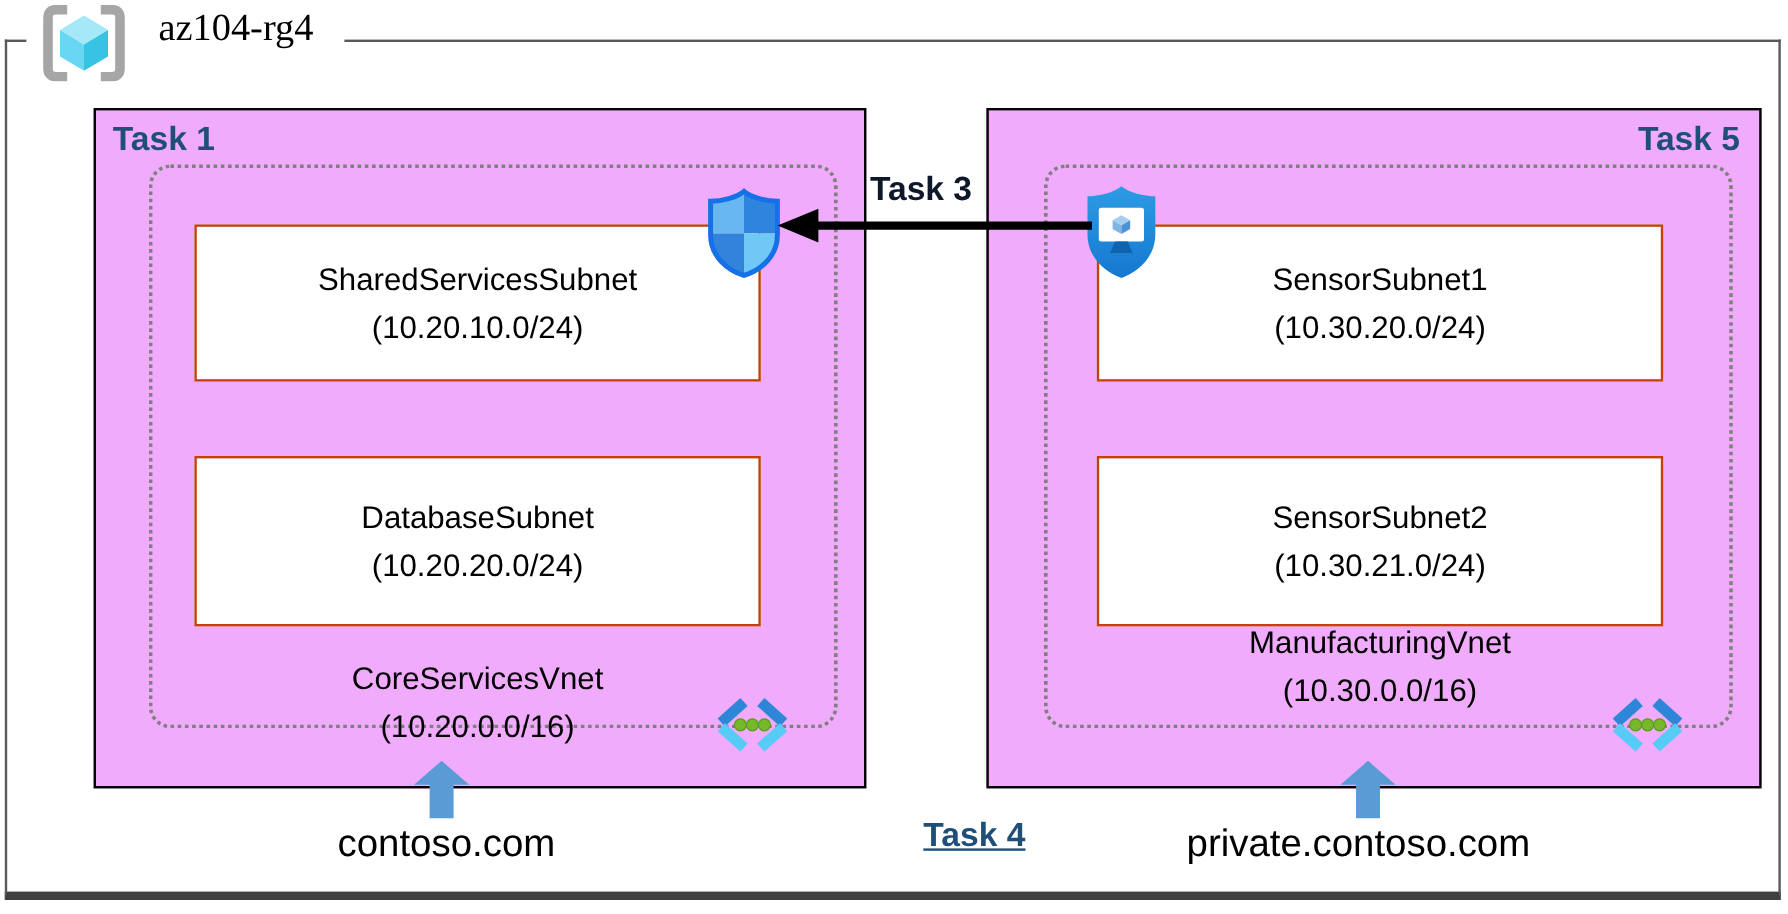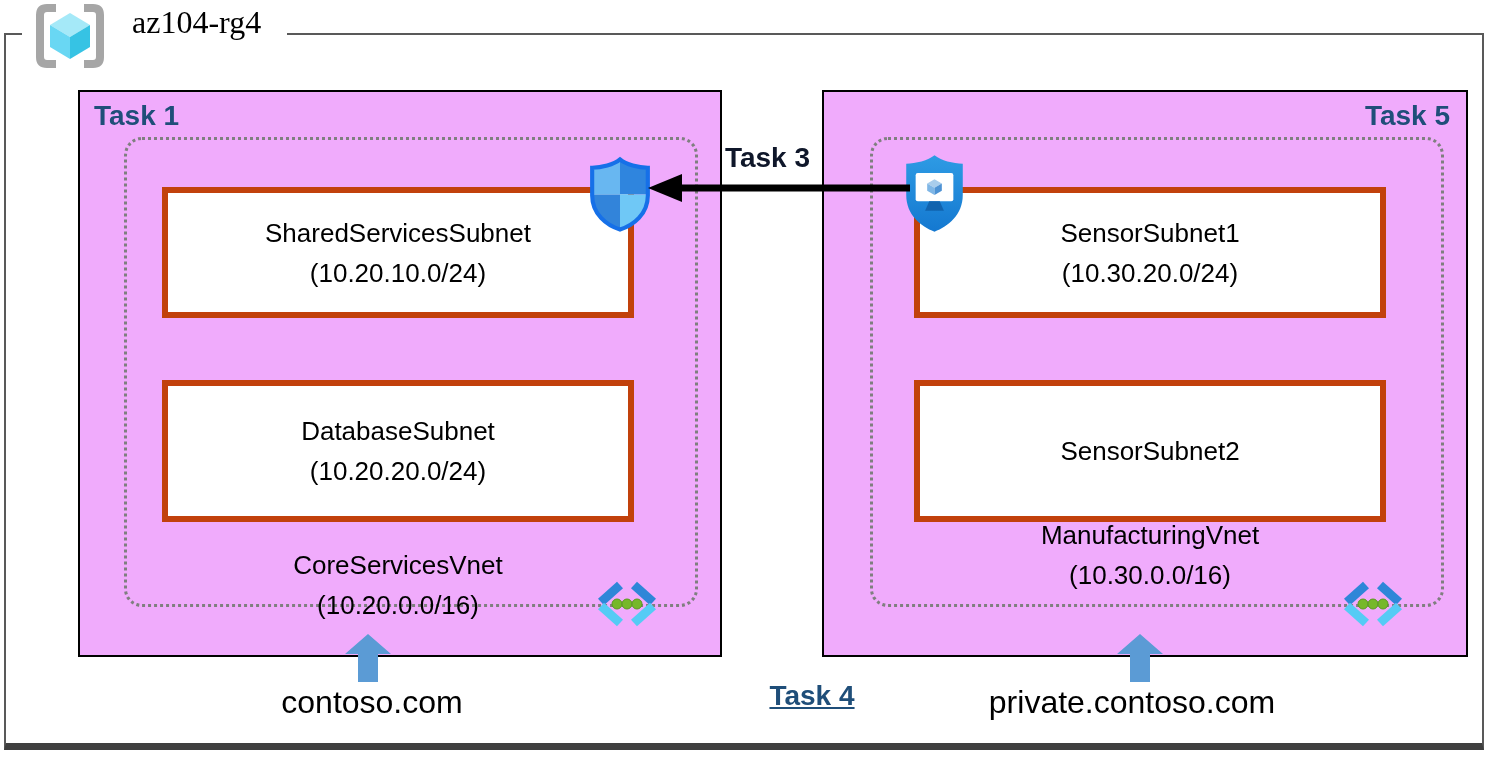--- a/index.html
+++ b/index.html
@@ -22,21 +22,21 @@
   .task-label{position:absolute;top:8px;font-size:28px;font-weight:bold;color:#1F4E79;}
   .task-label.tl{left:14px;}
   .task-label.tr{right:16px;}
 
   
   .vnet-dotted{position:absolute;border:3px dotted #7F7F7F;border-radius:18px;}
   #task1-box .vnet-dotted{inset:45px 22px 48px 44px;}
   #task2-box .vnet-dotted{inset:45px 22px 48px 46px;}
 
   
-  .subnet{position:absolute;width:472px;background:#fff;border:6px solid #c2410c;
+  .subnet{position:absolute;width:472px;background:#fff;border:2px solid #c2410c;
           box-sizing:border-box;display:flex;flex-direction:column;
           align-items:center;justify-content:center;z-index:2;}
   #task1-box .subnet{left:82px;}
   #task2-box .subnet{left:90px;}
   .subnet.first{top:95px;height:131px;}
   .subnet.second{top:248px;height:142px;margin-top:40px;}
   .subnet div, .vnet-caption div{font-size:26px;line-height:40px;color:#000;text-align:center;}
 
   .vnet-caption{position:absolute;top:423px;width:472px;z-index:2;}
   #task1-box .vnet-caption{left:82px;margin-top:30px;}
@@ -135,20 +135,21 @@
     <div class="task-label tr">Task 5</div>
     <div class="vnet-dotted"></div>
 
     <div class="subnet first">
       <div>SensorSubnet1</div>
       <div>(10.30.20.0/24)</div>
     </div>
 
     <div class="subnet second">
       <div>SensorSubnet2</div>
+      <div>(10.30.21.0/24)</div>
     </div>
 
     <div class="vnet-caption">
       <div>ManufacturingVnet</div>
       <div>(10.30.0.0/16)</div>
     </div>
 
     <span class="icon-abs" id="asg-icon">
       <svg width="67" height="84" viewBox="0 0 64 80">
         <defs>

